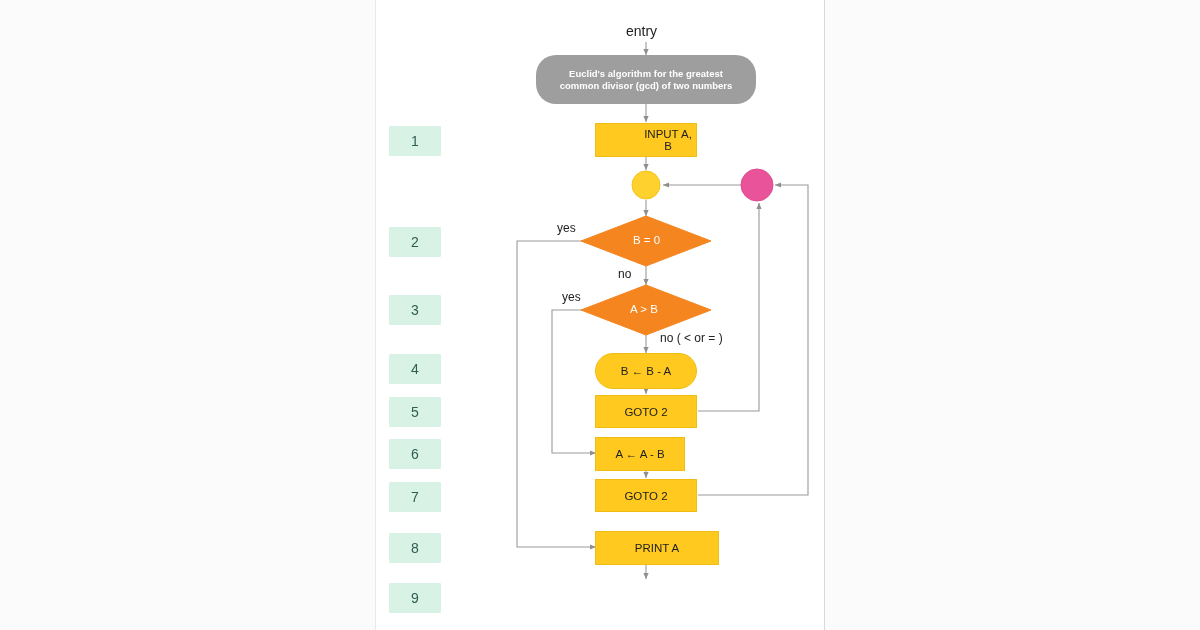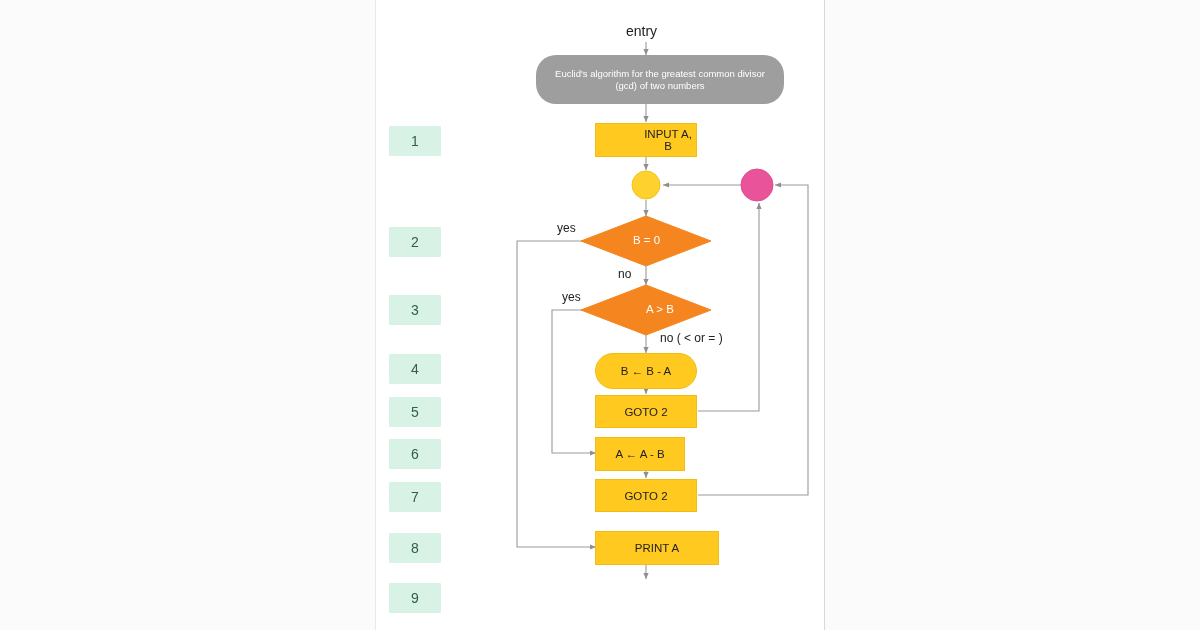--- a/index.html
+++ b/index.html
@@ -158,27 +158,27 @@
   <div class="node step-chip" style="left:389px; top:295px;">3</div>
   <div class="node step-chip" style="left:389px; top:354px;">4</div>
   <div class="node step-chip" style="left:389px; top:397px;">5</div>
   <div class="node step-chip" style="left:389px; top:439px;">6</div>
   <div class="node step-chip" style="left:389px; top:482px;">7</div>
   <div class="node step-chip" style="left:389px; top:533px;">8</div>
   <div class="node step-chip" style="left:389px; top:583px;">9</div>
 
   <div class="entry-label" style="left:626px; top:23px;">entry</div>
 
-  <div class="node terminal-start" style="left:536px; top:55px; width:248px; height:49px;">Euclid's algorithm for the greatest common divisor (gcd) of two numbers</div>
+  <div class="node terminal-start" style="left:536px; top:55px; width:220px; height:49px;font-weight:bold;">Euclid's algorithm for the greatest common divisor (gcd) of two numbers</div>
 
   <div class="node process" style="left:595px; top:123px; width:102px; height:34px;padding-left:44px;">INPUT A, B</div>
 
   <div class="decision-text" style="left:633px; top:234px;">B = 0</div>
 
-  <div class="decision-text" style="left:630px; top:303px;margin-left:16px;">A &gt; B</div>
+  <div class="decision-text" style="left:630px; top:303px;">A &gt; B</div>
 
   <div class="node process" style="left:595px; top:353px; width:102px; height:36px;border-radius:18px;">B ← B - A</div>
 
   <div class="node process" style="left:595px; top:395px; width:102px; height:33px;">GOTO 2</div>
 
   <div class="node process" style="left:595px; top:437px; width:90px; height:34px;">A ← A - B</div>
 
   <div class="node process" style="left:595px; top:479px; width:102px; height:33px;">GOTO 2</div>
 
   <div class="node process" style="left:595px; top:531px; width:124px; height:34px;">PRINT A</div>

